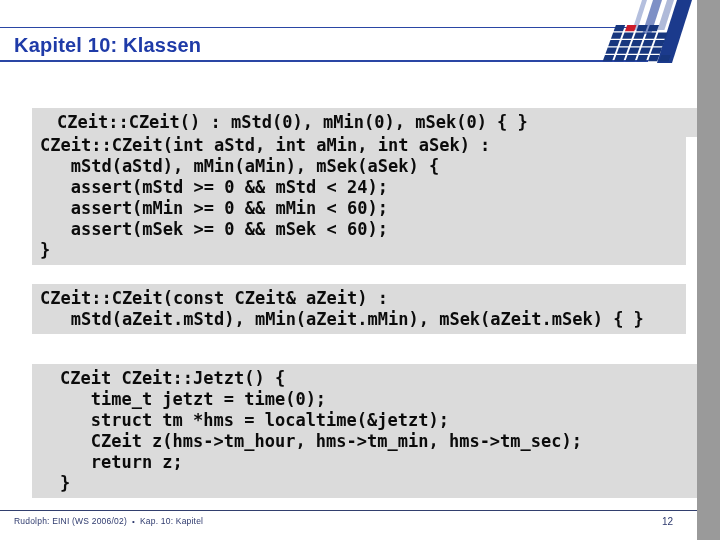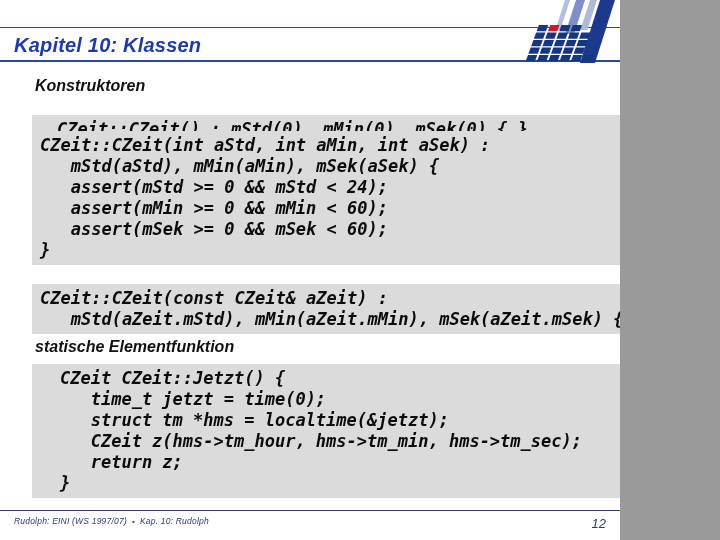--- a/index.html
+++ b/index.html
@@ -1,18 +1,18 @@
 <!DOCTYPE html>
 <html><head>
 <meta charset="utf-8">
 <style>
   html,body{margin:0;padding:0;background:#9a9a9a;}
   .slide{
-    position:relative; width:620px; height:540px; background:#ffffff;
-    overflow:hidden; font-family:"Liberation Sans", sans-serif;font-style:italic;
+    position:relative; width:697px; height:540px; background:#ffffff;
+    overflow:hidden; font-family:"Liberation Sans", sans-serif;
   }
   .rule-top{position:absolute; left:0; top:27px; width:631px; height:1px; background:#2a46a4;}
   .rule-bottom{position:absolute; left:0; top:60px; width:648px; height:2px; background:#2a46a4;}
   .title{
     position:absolute; left:14px; top:32px; margin:0;
     font-size:20px; line-height:26px; font-weight:bold; color:#1f3ba8;
     letter-spacing:0.2px;
   }
   .logo{position:absolute; top:0; right:0; width:96px; height:78px;}
   .h2{
@@ -21,32 +21,32 @@
   }
   .h2-1{top:76px;}
   .h2-2{top:337px;}
   .code{
     position:absolute; left:32px; width:638px; margin:0;
     background:#dbdbdb; padding:4px 8px;
     font-family:"DejaVu Sans Mono","Liberation Mono",monospace;
     font-weight:bold; font-size:17px; line-height:21px; color:#0b0b0b;
     white-space:pre; overflow:hidden;
   }
-  .code-1{top:115px; height:21px;padding-left:25px;}
+  .code-1{top:108px; height:21px;padding-left:25px;}
   .code-2{top:131px; height:126px;}
   .code-3{top:284px; height:42px;}
   .code-4{top:364px; height:126px;padding-left:28px;}
   .footer-rule{position:absolute; left:0; top:510px; width:720px; height:1px; background:#323f6e;}
   .footer-left{
     position:absolute; left:14px; top:516px; font-size:8.5px; color:#2e3a6e;
     letter-spacing:0.2px;
   }
   .footer-bullet{display:inline-block; margin:0 5px; font-size:8px; color:#2e3a6e;}
   .footer-page{
-    position:absolute; right:14px; top:516px; font-size:13px; color:#2e3a6e;
+    position:absolute; right:24px; top:516px; font-size:10px; color:#2e3a6e;
   }
 </style>
 </head>
 <body>
 
 <div class="slide">
 
   <div class="rule-top"></div>
   <h1 class="title">Kapitel 10: Klassen</h1>
   <div class="rule-bottom"></div>
@@ -87,42 +87,40 @@
 
       <rect x="24" y="55" width="9.3" height="6.2" fill="#17367E"></rect>
       <rect x="35.3" y="55" width="9.3" height="6.2" fill="#17367E"></rect>
       <rect x="46.6" y="55" width="9.3" height="6.2" fill="#17367E"></rect>
       <rect x="57.9" y="55" width="9.3" height="6.2" fill="#17367E"></rect>
       <rect x="69.2" y="55" width="9.3" height="6.2" fill="#17367E"></rect>
       <rect x="80.5" y="55" width="9.3" height="6.2" fill="#17367E"></rect>
     </g>
   </svg>
 
-  <h2 class="h2 h2-1">Konstruktoren</h2>
 
   <pre class="code code-1">CZeit::CZeit() : mStd(0), mMin(0), mSek(0) { }</pre>
 
   <pre class="code code-2">CZeit::CZeit(int aStd, int aMin, int aSek) :
    mStd(aStd), mMin(aMin), mSek(aSek) {
    assert(mStd &gt;= 0 &amp;&amp; mStd &lt; 24);
    assert(mMin &gt;= 0 &amp;&amp; mMin &lt; 60);
    assert(mSek &gt;= 0 &amp;&amp; mSek &lt; 60);
 }</pre>
 
   <pre class="code code-3">CZeit::CZeit(const CZeit&amp; aZeit) :
    mStd(aZeit.mStd), mMin(aZeit.mMin), mSek(aZeit.mSek) { }</pre>
 
-  <h2 class="h2 h2-2">statische Elementfunktion</h2>
 
   <pre class="code code-4">CZeit CZeit::Jetzt() {
    time_t jetzt = time(0);
    struct tm *hms = localtime(&amp;jetzt);
    CZeit z(hms-&gt;tm_hour, hms-&gt;tm_min, hms-&gt;tm_sec);
    return z;
 }</pre>
 
   <div class="footer-rule"></div>
   <div class="footer-left">
-    <span>Rudolph: EINI (WS 1997/07)</span><span class="footer-bullet">•</span><span>Kap. 10: Rudolph</span>
+    <span>Rudolph: EINI (WS 2006/02)</span><span class="footer-bullet">•</span><span>Kap. 10: Kapitel</span>
   </div>
   <div class="footer-page">12</div>
 
 </div>
 
 </body></html>

